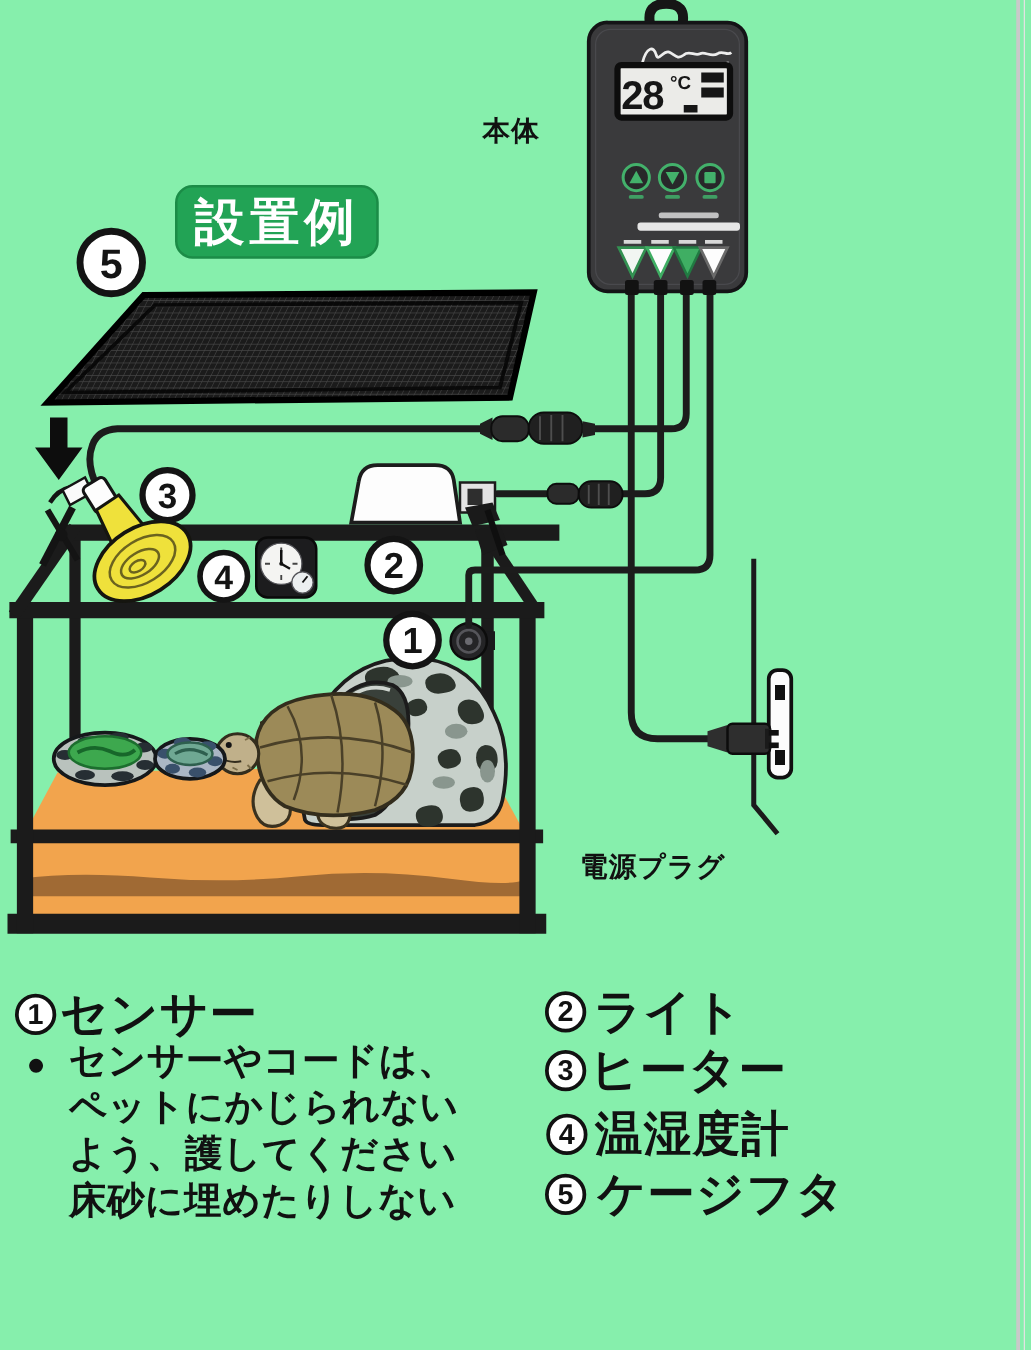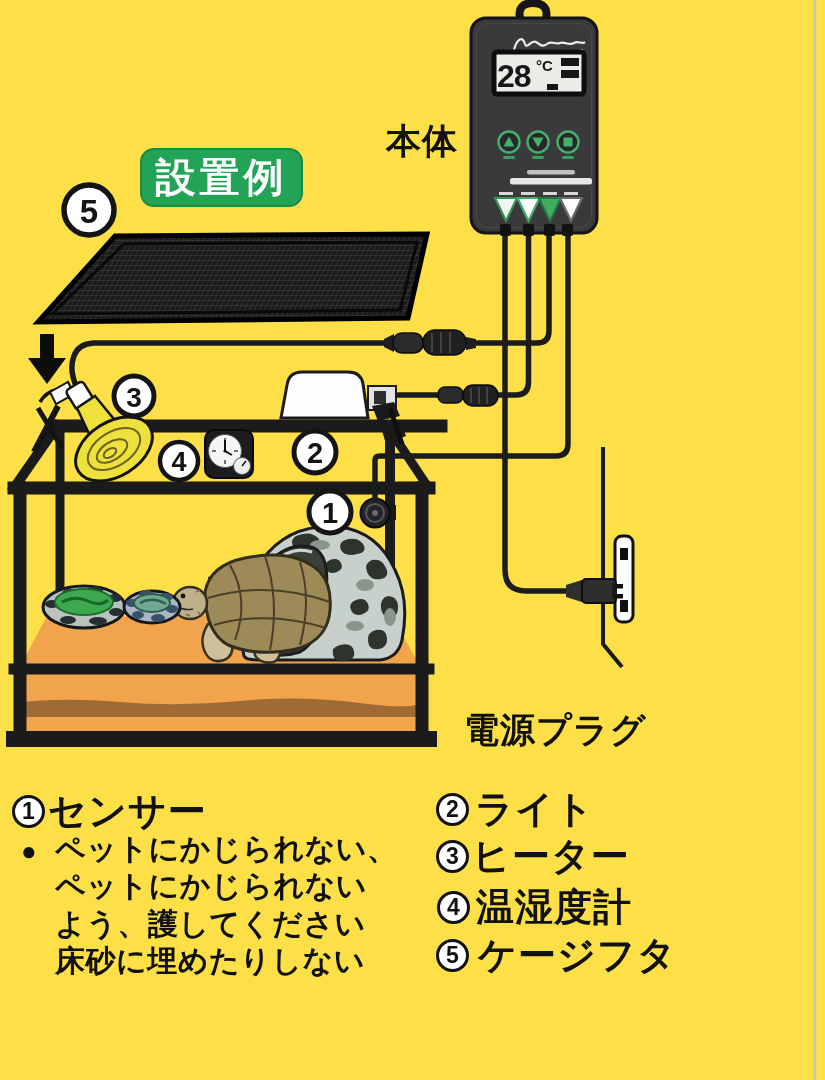--- a/index.html
+++ b/index.html
@@ -1,23 +1,23 @@
 <!DOCTYPE html>
 <html><head>
 <meta charset="utf-8">
 <style>
   html,body{margin:0;padding:0;background:#ffffff;}
-  .page{position:relative;width:825px;height:1080px;background:#fde047;overflow:hidden;
+  .page{position:relative;width:825px;height:1080px;background:#86efac;overflow:hidden;
         font-family:"Liberation Sans","DejaVu Sans",sans-serif;color:#111;}
   .abs{position:absolute;}
   .edge-strip{position:absolute;top:0;height:1080px;}
   .badge{left:140px;top:148px;width:163px;height:59px;background:#22a355;border:2px solid #1b8c47;
          border-radius:14px;display:flex;align-items:center;justify-content:center;box-sizing:border-box;}
   .badge span{color:#fff;font-size:40px;font-weight:800;letter-spacing:4px;}
-  .big-label{font-size:35px;font-weight:800;letter-spacing:1px;white-space:nowrap;margin-top:28px;}
+  .big-label{font-size:22px;font-weight:800;letter-spacing:1px;white-space:nowrap;}
   .legend-row{display:flex;align-items:center;white-space:nowrap;}
   .cnum{display:inline-flex;align-items:center;justify-content:center;width:33px;height:33px;
         border:3.5px solid #111;border-radius:50%;font-weight:800;font-size:23px;box-sizing:border-box;
         flex:0 0 auto;background:#fff;}
   .legend-label{font-size:38px;font-weight:700;margin-left:6px;letter-spacing:1px;}
   .note-bullet{font-size:26px;line-height:26px;font-weight:800;}
   .note-line{font-size:30px;font-weight:700;line-height:37.4px;letter-spacing:0.5px;white-space:nowrap;}
   svg text{font-family:"Liberation Sans","DejaVu Sans",sans-serif;}
 </style>
 </head>
@@ -279,21 +279,21 @@
 
   <div class="abs big-label" style="left:464px;top:679px">電源プラグ</div>
 
   <div class="abs legend-row" style="left:12px;top:786px">
     <span class="cnum">1</span>
     <span class="legend-label" style="margin-left:3px">センサー</span>
   </div>
 
   <div class="abs note-bullet" style="left:21px;top:838px">●</div>
   <div class="abs" style="left:55px;top:830px">
-    <div class="note-line">ペットにかじられない、</div>
+    <div class="note-line">センサーやコードは、</div>
     <div class="note-line">ペットにかじられない</div>
     <div class="note-line">よう、護してください</div>
     <div class="note-line">床砂に埋めたりしない</div>
   </div>
 
   <div class="abs legend-row" style="left:436px;top:784px">
     <span class="cnum">2</span>
     <span class="legend-label">ライト</span>
   </div>
   <div class="abs legend-row" style="left:436px;top:831px">

